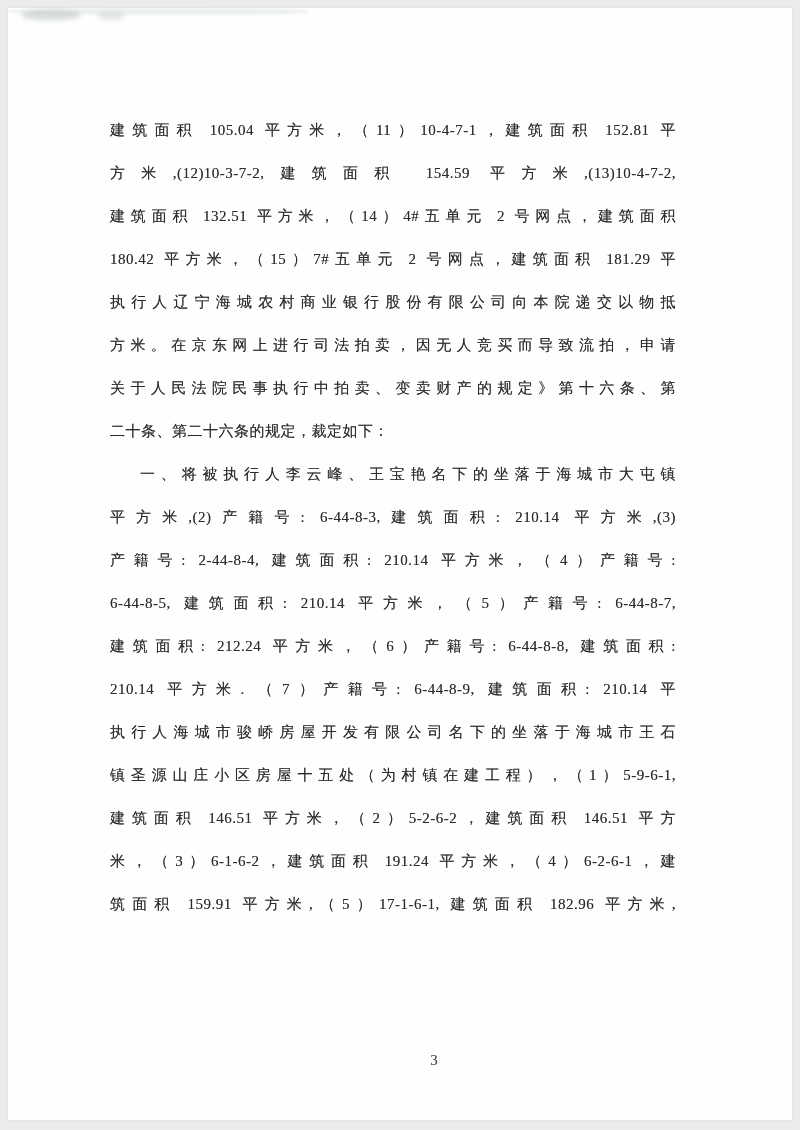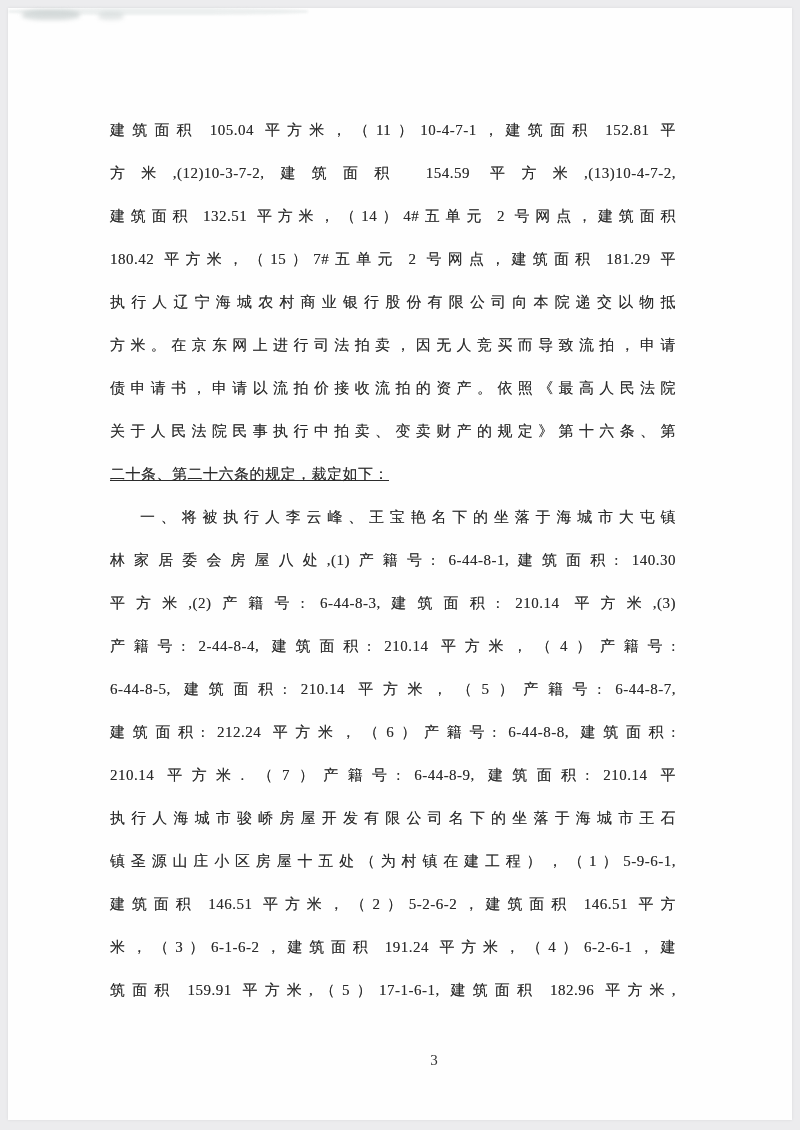--- a/index.html
+++ b/index.html
@@ -55,21 +55,20 @@
     text-shadow: 0 0 0.5px rgba(43,43,43,0.55);
   }
   .line {
     text-align: justify;
     text-align-last: justify;
     white-space: nowrap;
     height: 43px;
   }
   .line.para-end {
     text-align-last: left;
-    text-decoration: underline;
   }
   .line.indent {
     text-indent: 2em;
   }
   .page-number {
     position: absolute;
     left: 416px;
     top: 1044px;
     width: 20px;
     text-align: center;
@@ -86,25 +85,23 @@
     <div class="artifact a3"></div>
     <div class="artifact a1"></div>
     <div class="artifact a2"></div>
     <div class="doc-text">
         <div class="line">建筑面积 105.04 平方米，（11）10-4-7-1，建筑面积 152.81 平</div>
         <div class="line">方米,(12)10-3-7-2,建筑面积 154.59 平方米,(13)10-4-7-2,</div>
         <div class="line">建筑面积 132.51 平方米，（14）4#五单元 2 号网点，建筑面积</div>
         <div class="line">180.42 平方米，（15）7#五单元 2 号网点，建筑面积 181.29 平</div>
         <div class="line">执行人辽宁海城农村商业银行股份有限公司向本院递交以物抵</div>
         <div class="line">方米。在京东网上进行司法拍卖，因无人竞买而导致流拍，申请</div>
-        <div class="line">债申请书，申请以流拍价接收流拍的资产。依照《最高人民法院</div>
         <div class="line">关于人民法院民事执行中拍卖、变卖财产的规定》第十六条、第</div>
         <div class="line para-end">二十条、第二十六条的规定，裁定如下：</div>
         <div class="line indent">一、将被执行人李云峰、王宝艳名下的坐落于海城市大屯镇</div>
-        <div class="line">林家居委会房屋八处,(1)产籍号: 6-44-8-1,建筑面积: 140.30</div>
         <div class="line">平方米,(2)产籍号: 6-44-8-3,建筑面积: 210.14 平方米,(3)</div>
         <div class="line">产籍号: 2-44-8-4, 建筑面积: 210.14 平方米，（4）产籍号:</div>
         <div class="line">6-44-8-5, 建筑面积: 210.14 平方米，（5）产籍号: 6-44-8-7,</div>
         <div class="line">建筑面积: 212.24 平方米，（6）产籍号: 6-44-8-8, 建筑面积:</div>
         <div class="line">210.14 平方米. （7）产籍号: 6-44-8-9, 建筑面积: 210.14 平</div>
         <div class="line">执行人海城市骏峤房屋开发有限公司名下的坐落于海城市王石</div>
         <div class="line">镇圣源山庄小区房屋十五处（为村镇在建工程），（1）5-9-6-1,</div>
         <div class="line">建筑面积 146.51 平方米，（2）5-2-6-2，建筑面积 146.51 平方</div>
         <div class="line">米，（3）6-1-6-2，建筑面积 191.24 平方米，（4）6-2-6-1，建</div>
         <div class="line">筑面积 159.91 平方米,（5）17-1-6-1, 建筑面积 182.96 平方米,</div>

